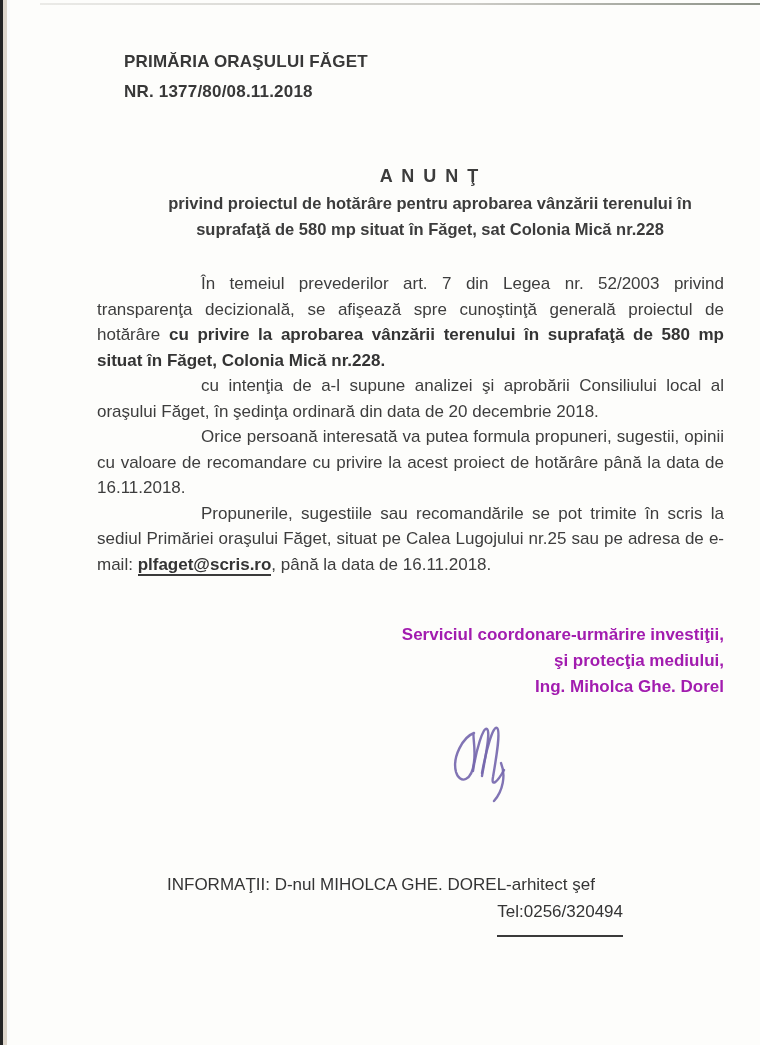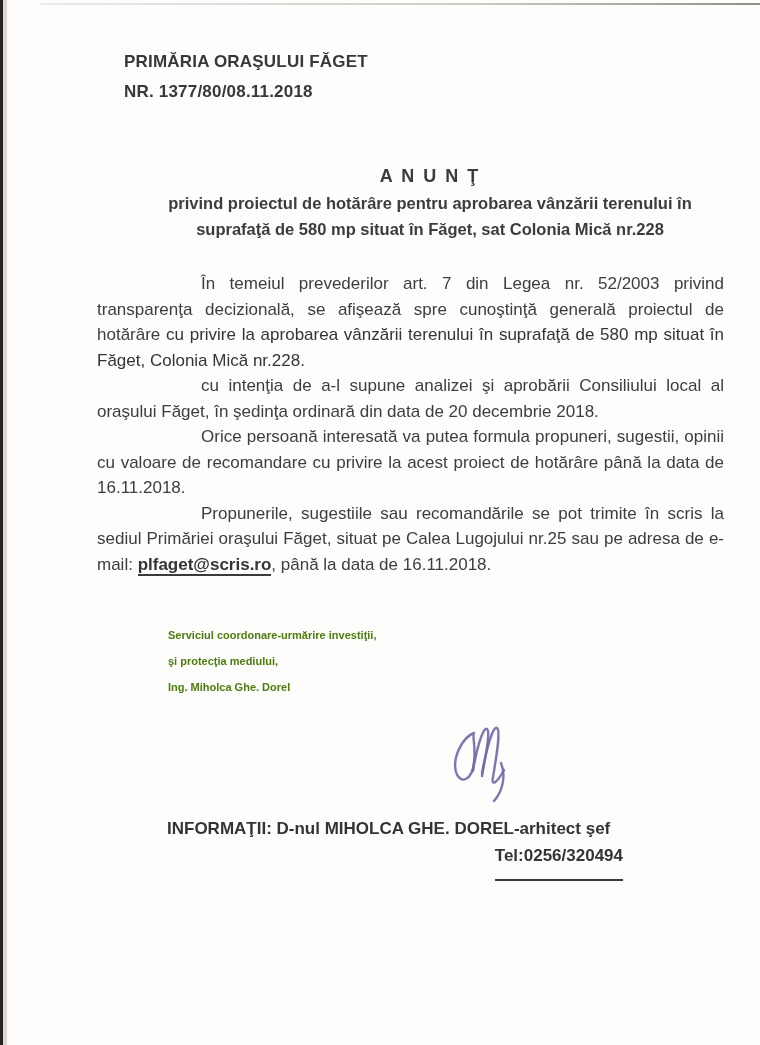--- a/index.html
+++ b/index.html
@@ -38,40 +38,40 @@
   }
   .title-sub {
     font-weight: bold; font-size: 16.5px; line-height: 26px;
   }
   .body-block {
     position: absolute; left: 97px; top: 271px; width: 627px;
     font-size: 17px; line-height: 25.5px; text-align: justify;
     color: #3d3d3d;
   }
   .body-block p { text-indent: 104px; }
-  .b { font-weight: normal; color: #343434; }
+  .b { font-weight: bold; color: #343434; }
   .email-link {
     font-weight: bold; color: #343434;
     border-bottom: 2px solid #3a3a3a;
   }
   .sig-block {
     position: absolute; left: 168px; top: 622px; width: 556px;
-    text-align: left; font-weight: bold; font-size: 11px;
-    line-height: 26px; color: #4d7c0f;
+    text-align: right; font-weight: bold; font-size: 17px;
+    line-height: 26px; color: #a21caf;
   }
   .signature-ink {
     position: absolute; left: 443px; top: 713px; width: 90px; height: 92px;
   }
   .signature-ink path {
     fill: none; stroke: var(--ink, #7668ae); stroke-width: 2.4;
     stroke-linecap: round; opacity: 0.92;
   }
   .footer-block {
-    position: absolute; left: 167px; top: 815px; width: 456px;
-    font-weight: bold; font-size: 17px; line-height: 27px; color: #343434;
+    position: absolute; left: 167px; top: 871px; width: 456px;
+    font-weight: normal; font-size: 17px; line-height: 27px; color: #343434;
   }
   .footer-tel { text-align: right; }
   .footer-tel span { border-bottom: 2px solid #3a3a3a; padding-bottom: 14px; }
 </style>
 </head>
 <body>
 
 <div class="scan-left-edge"></div>
 <div class="scan-left-beige"></div>
 <div class="scan-top-line"></div>

